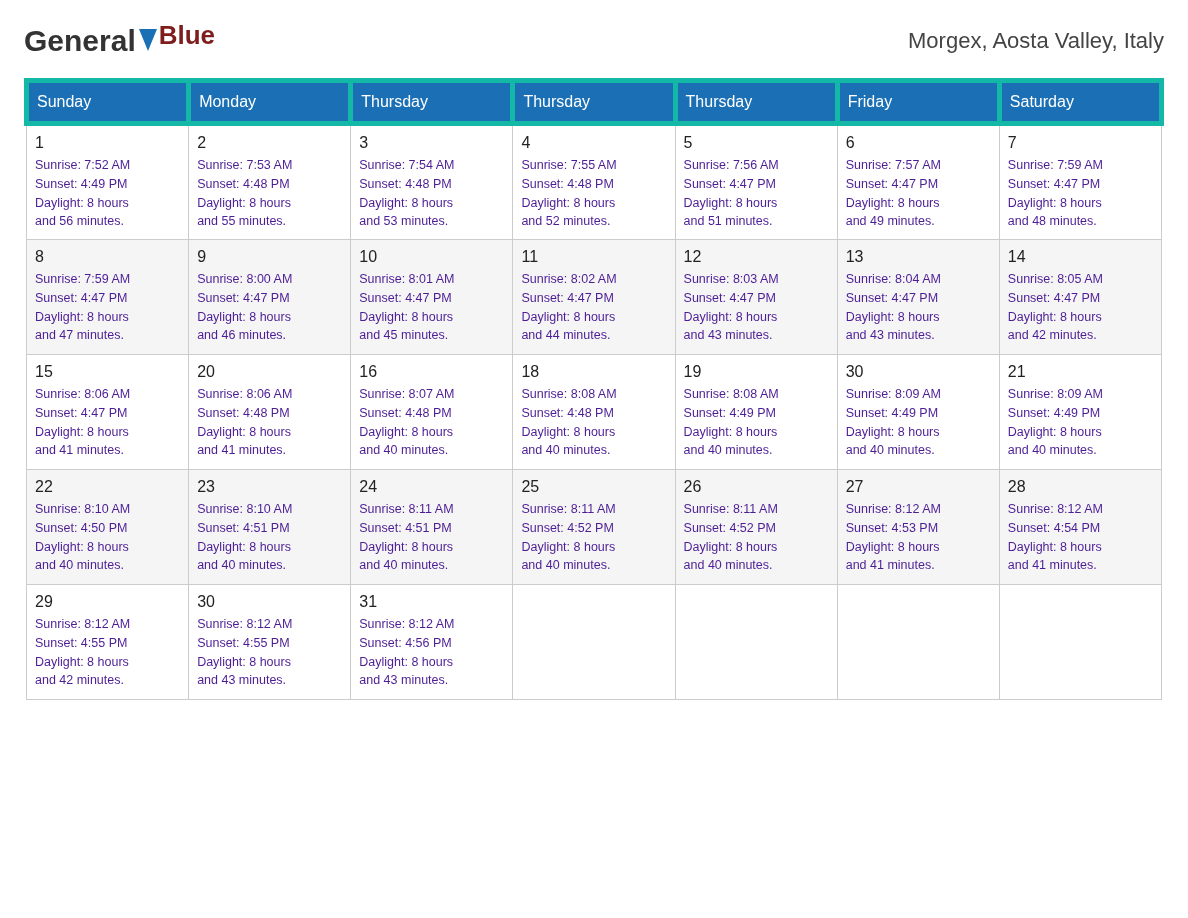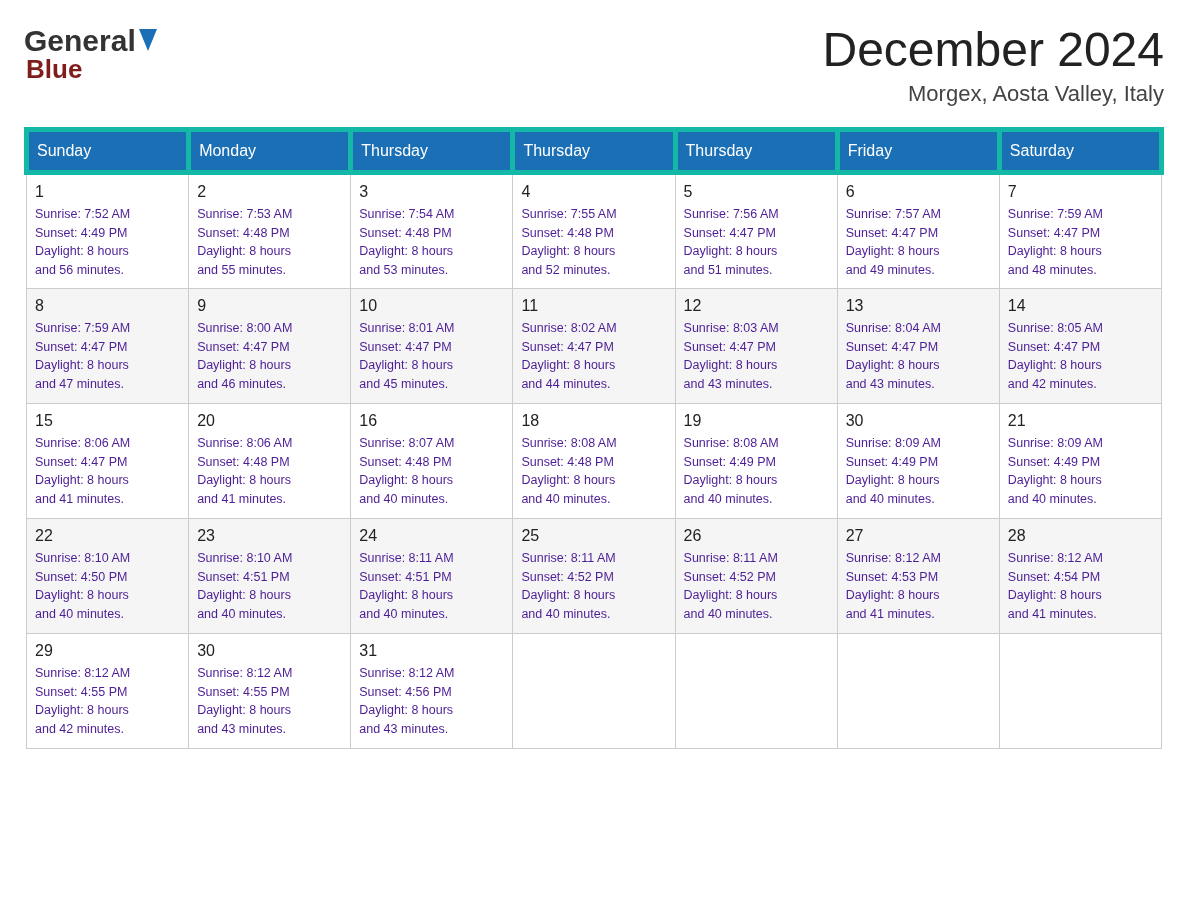--- a/index.html
+++ b/index.html
@@ -11,21 +11,21 @@
       min-height: 918px;
     }
     .header {
       display: flex;
       justify-content: space-between;
       align-items: flex-start;
       margin-bottom: 20px;
     }
     .logo {
       display: flex;
-      flex-direction: column;
+      flex-direction: row;
       align-items: flex-start;
     }
     .title-section {
       text-align: right;
     }
     .month-year {
       font-size: 48px;
       font-weight: normal;
       color: #222;
       line-height: 1.1;
@@ -109,21 +109,20 @@
   <div class="logo">
     <div class="logo-wrapper">
       <span class="logo-text-general">General</span>
       <svg class="logo-triangle" width="18" height="22" viewBox="0 0 18 22">
         <polygon points="0,0 18,0 9,22" fill="#1a6fb5"></polygon>
       </svg>
     </div>
     <div style="font-size:26px;font-weight:bold;color:#7f1d1d;margin-top:-4px;margin-left:2px;text-align:right;">Blue</div>
   </div>
   <div class="title-section">
-    <div class="month-year">December 2024</div>
     <div class="location">Morgex, Aosta Valley, Italy</div>
   </div>
 </div>
 
 <table>
   <thead>
     <tr>
       <th>Sunday</th>
       <th>Monday</th>
       <th>Thursday</th>

